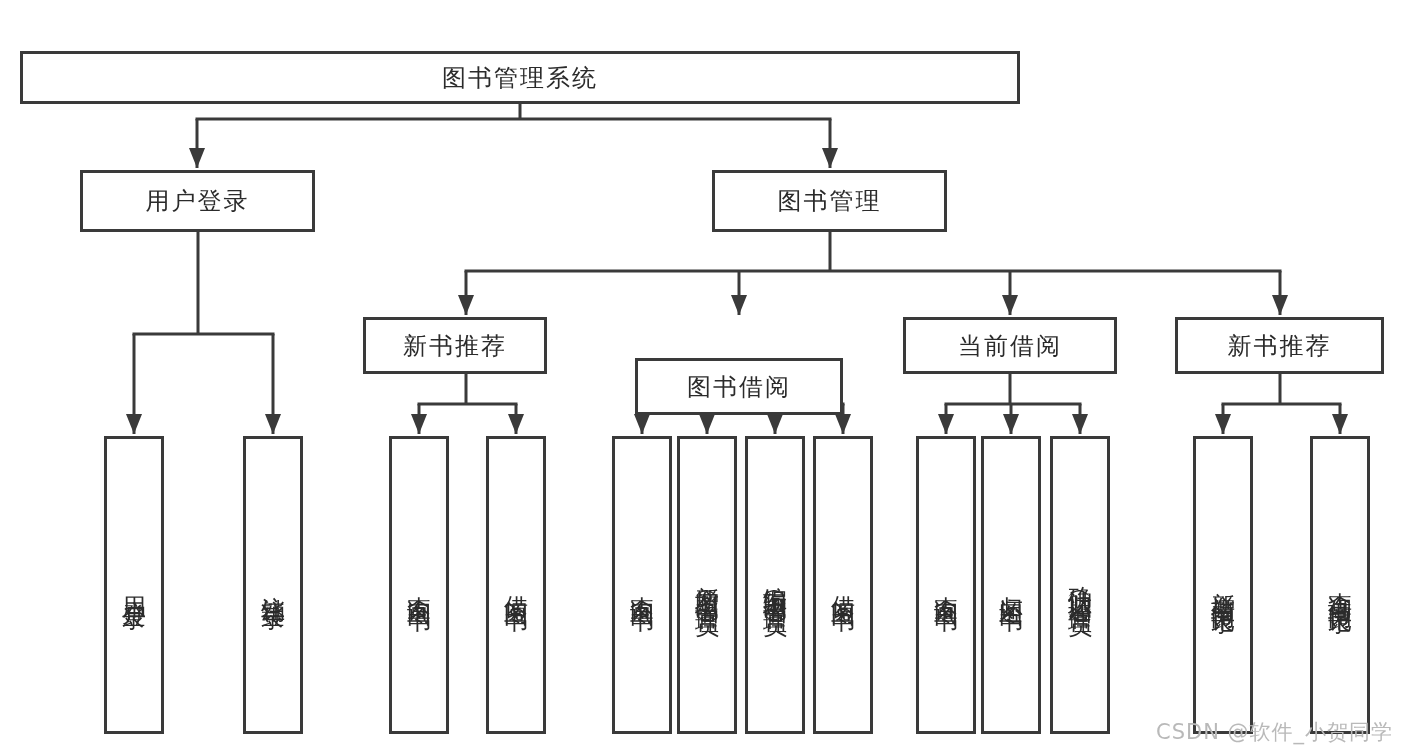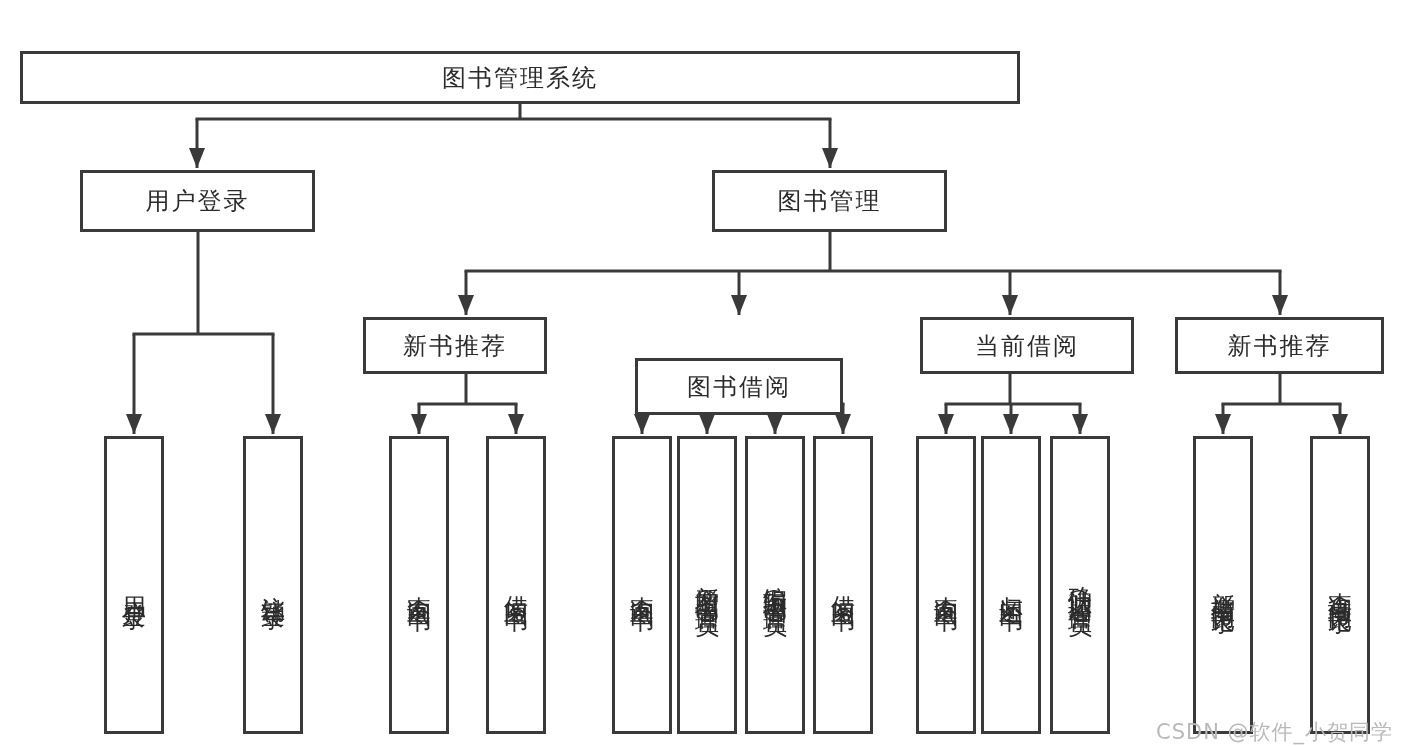--- a/index.html
+++ b/index.html
@@ -30,21 +30,21 @@
     letter-spacing:4px;white-space:normal;
   }
   
   .n-root{left:20px;top:15px;width:1000px;height:53px;margin-top:36px;}
   
   .n-user-login{left:80px;top:170px;width:235px;height:62px;}
   .n-book-mgmt{left:712px;top:170px;width:235px;height:62px;}
   
   .n-new-book-rec{left:363px;top:317px;width:184px;height:57px;}
   .n-book-borrow{left:635px;top:317px;width:208px;height:57px;margin-top:41px;}
-  .n-current-borrow{left:903px;top:317px;width:214px;height:57px;margin-left:17px;}
+  .n-current-borrow{left:903px;top:317px;width:214px;height:57px;}
   .n-borrow-records{left:1175px;top:317px;width:209px;height:57px;}
   
   .leaf{top:436px;height:298px;width:60px;}
   .n-login{left:104px;}
   .n-logout{left:243px;}
   .n-nb-query{left:389px;}
   .n-nb-borrow{left:486px;}
   .n-bb-query{left:612px;}
   .n-bb-add{left:677px;}
   .n-bb-edit{left:745px;}

